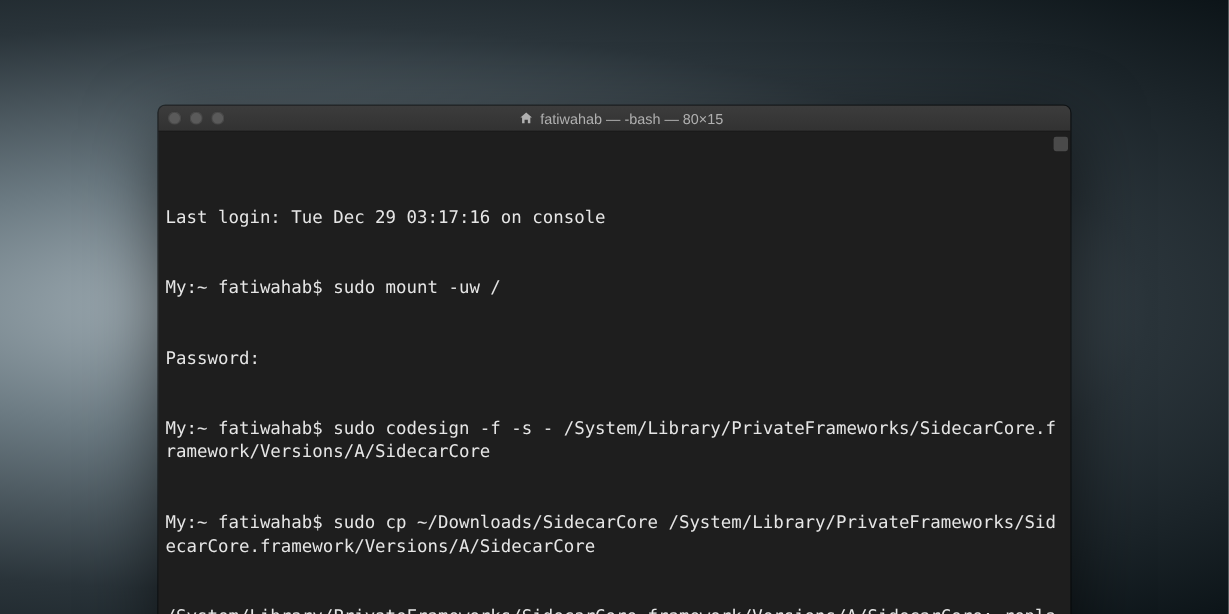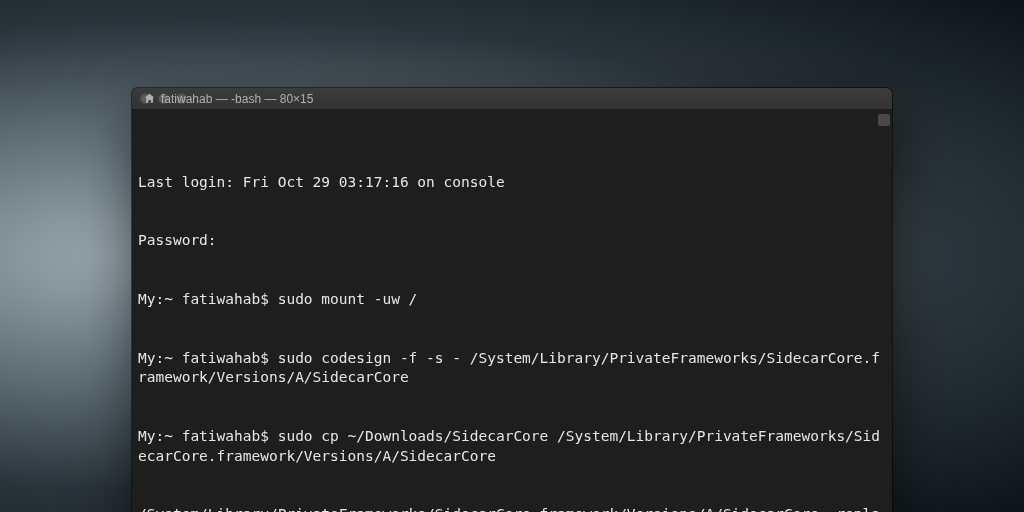--- a/index.html
+++ b/index.html
@@ -44,20 +44,21 @@
       width: 11px;
       height: 11px;
       border-radius: 50%;
       background: #5a5a5a;
       border: 0.5px solid rgba(0,0,0,0.2);
     }
     .title-content {
       position: absolute;
       left: 12px; right: 0;
       display: flex;
+      justify-content: center;
       align-items: center;
       gap: 6px;
       font-size: 12px;
       color: #b0b0b0;
       font-family: -apple-system, "Helvetica Neue", sans-serif;
       pointer-events: none;
     }
     .home-icon {
       width: 11px;
       height: 11px;
@@ -100,22 +101,22 @@
         <span class="home-icon">
           <svg viewBox="0 0 16 16" width="11" height="11" fill="#b0b0b0">
             <path d="M8 1 L1 7 L3 7 L3 14 L6 14 L6 10 L10 10 L10 14 L13 14 L13 7 L15 7 Z"></path>
           </svg>
         </span>
         <span>fatiwahab — -bash — 80×15</span>
       </div>
     </div>
     <div class="terminal-body">
       <div class="scroll-corner"></div>
-      <span class="terminal-line">Last login: Fri Oct 29 03:17:16 on console</span>
+      <span class="terminal-line">Last login: Tue Dec 29 03:17:16 on console</span>
+      <span class="terminal-line">My:~ fatiwahab$ sudo mount -uw /</span>
       <span class="terminal-line">Password:</span>
-      <span class="terminal-line">My:~ fatiwahab$ sudo mount -uw /</span>
       <span class="terminal-line">My:~ fatiwahab$ sudo codesign -f -s - /System/Library/PrivateFrameworks/SidecarCore.framework/Versions/A/SidecarCore</span>
       <span class="terminal-line">My:~ fatiwahab$ sudo cp ~/Downloads/SidecarCore /System/Library/PrivateFrameworks/SidecarCore.framework/Versions/A/SidecarCore</span>
       <span class="terminal-line">/System/Library/PrivateFrameworks/SidecarCore.framework/Versions/A/SidecarCore: replacing existing signature</span>
       
     </div>
   </div>
 </div>
 
 </body></html>

